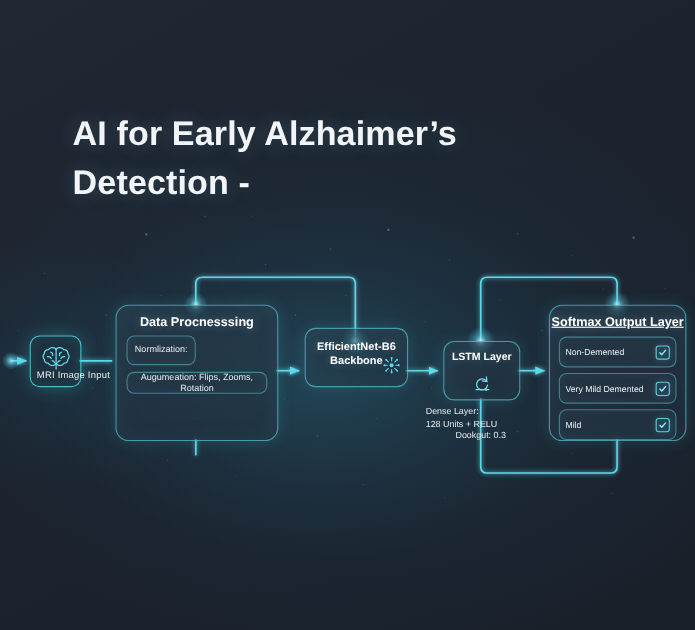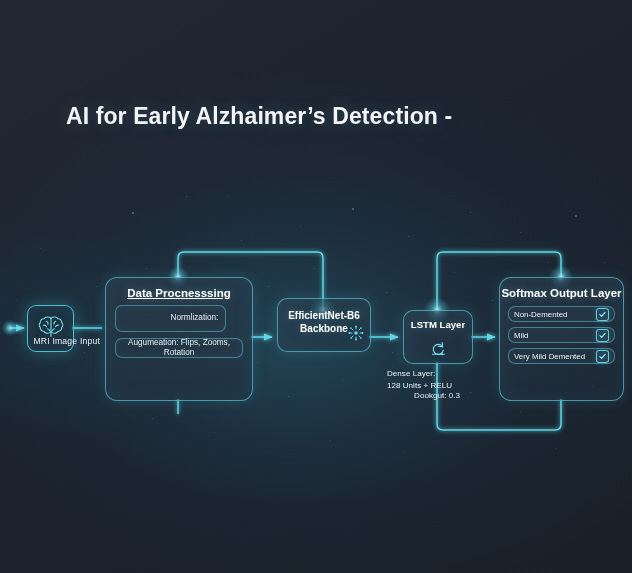--- a/index.html
+++ b/index.html
@@ -36,21 +36,21 @@
     background: #8fd9e6;
   }
 
   
   #title {
     position: absolute;
     left: 66px;
     top: 100px;
     width: 470px;
     color: #f2f5f7;
-    font-size: 23px;
+    font-size: 31px;
     font-weight: bold;
     line-height: 1.42;
     letter-spacing: 0.1px;
     text-shadow: 0 0 18px rgba(140,220,240,0.22);
   }
 
   
   #connectors {
     position: absolute;
     left: 0;
@@ -127,34 +127,34 @@
   }
 
   
   #prep-panel {
     left: 105px;
     top: 277px;
     width: 146px;
     height: 122px;
     padding: 0;
   }
-  #prep-title { margin-top: 9px; text-decoration: underline; }
+  #prep-title { margin-top: 9px; }
   #prep-rows {
     position: absolute;
     left: 9px;
     top: 27px;
     width: 128px;
   }
   #prep-row-resize { height: 18px; margin-bottom: 6px; }
   #prep-row-norm {
     display: flex;
     gap: 6px;
     margin-bottom: 6px;
   }
-  #prep-norm-a { width: 61px; height: 25px; padding-left: 48px; }
+  #prep-norm-a { width: 61px; height: 25px; }
   #prep-norm-b { flex: 1; height: 25px; }
   #prep-row-aug { height: 18px; }
 
   
   #effnet-panel {
     left: 277px;
     top: 298px;
     width: 92px;
     height: 52px;
     border-radius: 10px;
@@ -223,29 +223,29 @@
     font-size: 8.1px;
   }
 
   
   #softmax-panel {
     left: 499px;
     top: 277px;
     width: 123px;
     height: 122px;
   }
-  #softmax-title { margin-top: 9px; }
+  #softmax-title { margin-top: 9px; text-decoration: underline; }
   #softmax-rows {
     position: absolute;
     left: 8px;
     top: 28px;
     width: 107px;
   }
   .sm-row {
-    height: 16px;
+    height: 28px;
     margin-bottom: 5px;
     display: flex;
     align-items: center;
     justify-content: space-between;
     padding: 0 5px;
     box-sizing: border-box;
     border: 1px solid rgba(104,214,230,0.48);
     border-radius: 7px;
     background: rgba(40,58,74,0.45);
     box-shadow: inset 0 0 10px rgba(70,175,200,0.07);
@@ -436,29 +436,29 @@
   <div id="softmax-rows">
     <div class="sm-row">
       <span class="sm-label">Non-Demented</span>
       <span class="sm-check">
         <svg width="7" height="7" viewBox="0 0 8 8" fill="none" stroke="#8ef0ff" stroke-width="1.4" stroke-linecap="round" stroke-linejoin="round">
             <path d="M1,4.2 L3,6.2 L7,1.6"></path>
           </svg>
       </span>
     </div>
     <div class="sm-row">
+      <span class="sm-label">Very Mild Demented</span>
+      <span class="sm-check">
+        <svg width="7" height="7" viewBox="0 0 8 8" fill="none" stroke="#8ef0ff" stroke-width="1.4" stroke-linecap="round" stroke-linejoin="round">
+            <path d="M1,4.2 L3,6.2 L7,1.6"></path>
+          </svg>
+      </span>
+    </div>
+    <div class="sm-row">
       <span class="sm-label">Mild</span>
       <span class="sm-check">
         <svg width="7" height="7" viewBox="0 0 8 8" fill="none" stroke="#8ef0ff" stroke-width="1.4" stroke-linecap="round" stroke-linejoin="round">
             <path d="M1,4.2 L3,6.2 L7,1.6"></path>
           </svg>
       </span>
     </div>
-    <div class="sm-row">
-      <span class="sm-label">Very Mild Demented</span>
-      <span class="sm-check">
-        <svg width="7" height="7" viewBox="0 0 8 8" fill="none" stroke="#8ef0ff" stroke-width="1.4" stroke-linecap="round" stroke-linejoin="round">
-            <path d="M1,4.2 L3,6.2 L7,1.6"></path>
-          </svg>
-      </span>
-    </div>
   </div>
 </div>
 
 </body></html>

